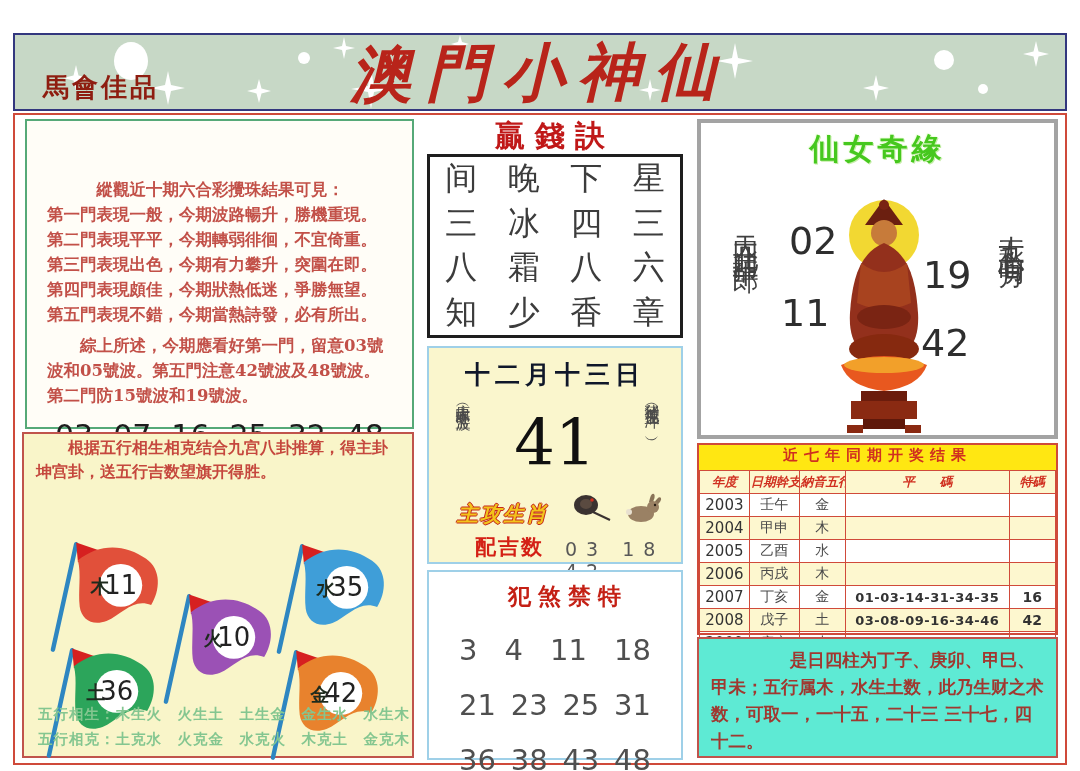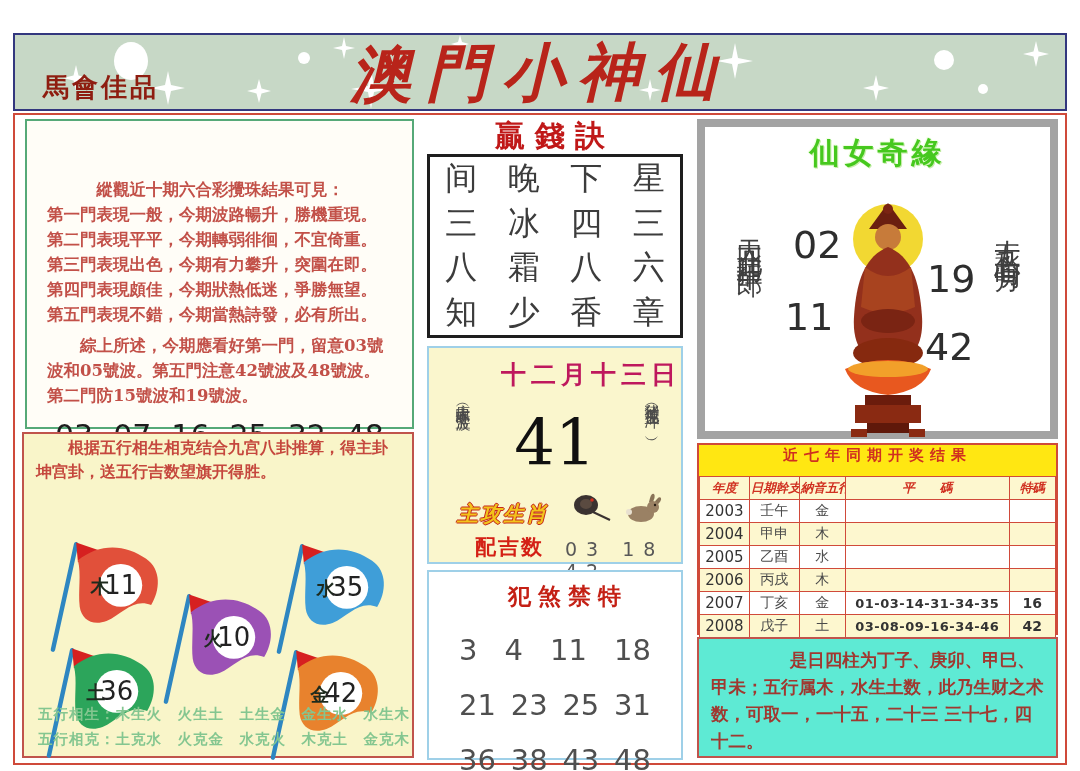--- a/index.html
+++ b/index.html
@@ -41,21 +41,21 @@
   .rule1{bottom:32px;font-family:Liberation Mono, monospace;} .rule2{bottom:7px;}
   
   .poem-title{left:425px;top:116px;width:260px;text-align:center;color:#c01818;
         font:bold 30px "DejaVu Serif",serif;letter-spacing:10px;}
   .poem{left:427px;top:154px;width:256px;height:184px;background:#fff;
         border:3px solid #1e1e1e;display:grid;grid-template-columns:repeat(4,1fr);
         grid-template-rows:repeat(4,1fr);align-items:center;justify-items:center;}
   .poem span{color:#3c3c3c;font:32px "DejaVu Serif",serif;}
   .datebox{left:427px;top:346px;width:256px;height:218px;background:#faf6cd;
         border:2px solid #9fd0e8;}
-  .date-title{text-align:right;color:#be185d;font:bold 25px "DejaVu Serif",serif;
+  .date-title{text-align:center;color:#0f172a;font:bold 25px "DejaVu Serif",serif;
         letter-spacing:5px;margin-top:10px;}
   .vtext{position:absolute;writing-mode:vertical-rl;color:#4a4a4a;
         font:15px "DejaVu Serif",serif;letter-spacing:2px;}
   .db-left{left:24px;top:44px;height:160px;}
   .db-right{right:20px;top:44px;height:160px;}
   .big41{position:absolute;left:0;right:0;top:58px;text-align:center;color:#101010;
         font:64px "DejaVu Serif",serif;}
   .zodiac-label{position:absolute;left:28px;top:152px;color:#f2c31b;
         font:bold italic 21px "DejaVu Serif",serif;letter-spacing:2px;
         text-shadow:1px 0 #c4281c,-1px 0 #c4281c,0 1px #c4281c,0 -1px #c4281c;}
@@ -65,34 +65,34 @@
   .pair-nums{position:absolute;left:136px;top:190px;color:#585858;
         font:19px "DejaVu Sans",sans-serif;letter-spacing:9px;}
   .forbid{left:427px;top:570px;width:256px;height:190px;background:#fff;
         border:2px solid #9fd0e8;}
   .forbid-title{text-align:center;color:#c42015;font:bold 23px "DejaVu Serif",serif;
         letter-spacing:7px;margin-top:9px;padding-left:26px;}
   .forbid-row{display:flex;justify-content:space-between;padding:0 30px;margin-top:21px;
         color:#4f4f4f;font:29px "DejaVu Sans",sans-serif;}
   
   .fairy{left:697px;top:119px;width:361px;height:320px;background:#fff;
-        border:8px solid #a3a3a3;}
+        border:4px solid #a3a3a3;}
   .fairy-title{text-align:center;margin-top:6px;color:#46c81e;
         font:bold 30px "DejaVu Sans",sans-serif;letter-spacing:4px;
         text-shadow:0 0 2px #eaffd8,1px 1px 0 #bfe9a0,-1px -1px 0 #f4ffe8;}
   .f-vtext{position:absolute;writing-mode:vertical-rl;color:#3f3f3f;
         font:26px "DejaVu Serif",serif;letter-spacing:5px;}
   .f-left{left:28px;top:92px;height:228px;}
   .f-right{right:24px;top:92px;height:228px;}
   .f-num{position:absolute;color:#2e2e2e;font:38px "DejaVu Sans",sans-serif;}
   .buddha-wrap{position:absolute;left:128px;top:70px;}
   
   .hist{left:697px;top:443px;width:361px;height:192px;border:2px solid #cf4a3a;background:#fff;}
   .hist-title{background:#ffe712;color:#d03020;text-align:center;
-        font:bold 15px "DejaVu Serif",serif;letter-spacing:6px;height:31px;line-height:21px;}
+        font:bold 15px "DejaVu Serif",serif;letter-spacing:6px;height:25px;line-height:21px;}
   table.htab{width:100%;border-collapse:collapse;table-layout:fixed;}
   table.htab td{border:1px solid #d04a3a;height:20px;text-align:center;overflow:hidden;
         white-space:nowrap;}
   .h-head td{color:#d03020;font:bold italic 12.5px "DejaVu Serif",serif;background:#fdf7cf;}
   .r-alt td{background:#fdf7cf;}
   .c-year{font:15px "DejaVu Sans",sans-serif;color:#333;}
   .c-gz,.c-el{font:14px "DejaVu Serif",serif;color:#4a4a4a;}
   .c-code{font:bold 13px "DejaVu Sans",sans-serif;color:#333;letter-spacing:0.5px;}
   .c-sp{font:bold 14px "DejaVu Sans",sans-serif;color:#333;}
   

